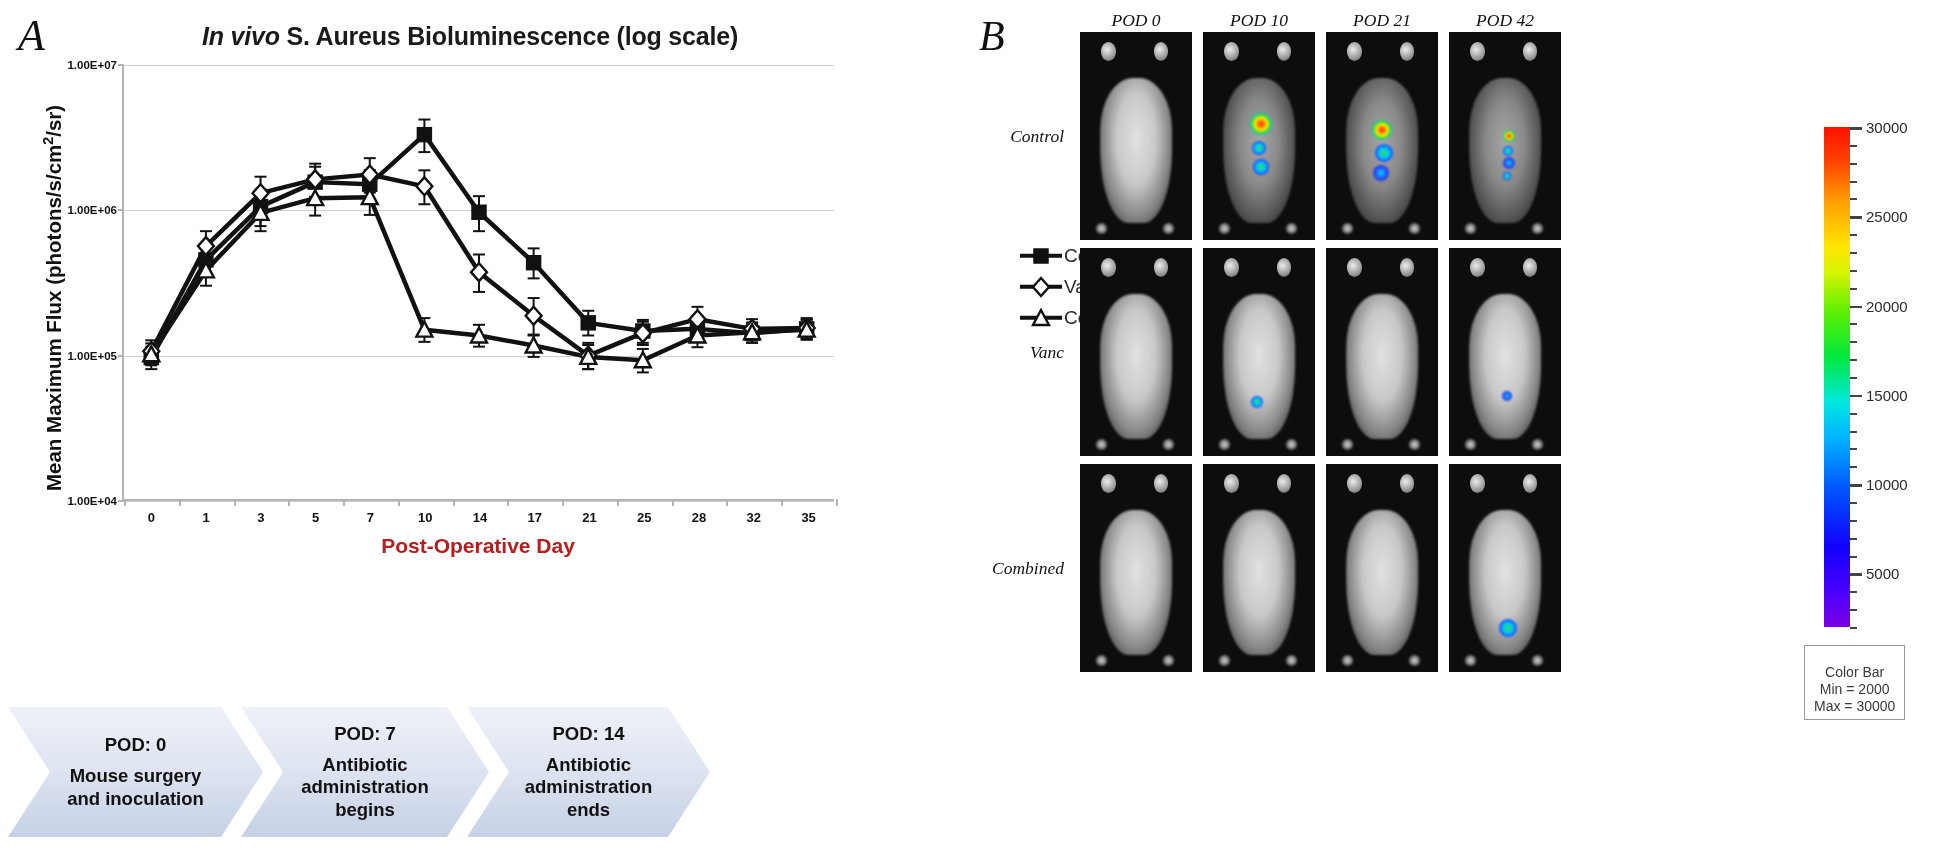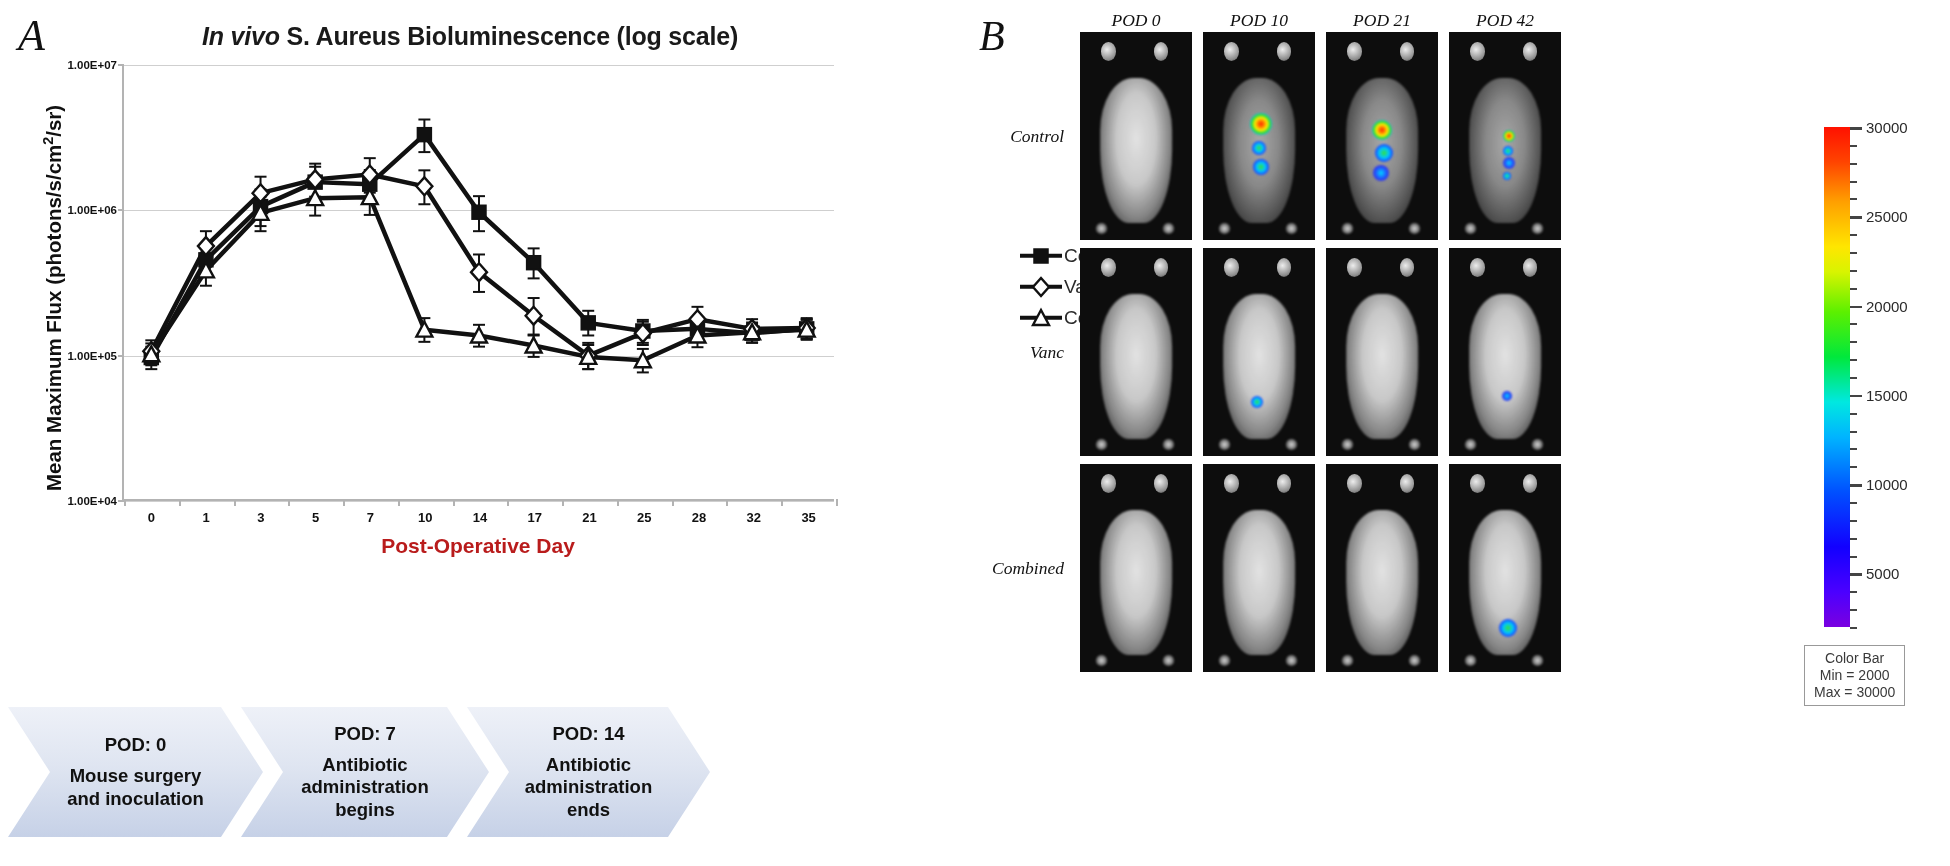--- a/index.html
+++ b/index.html
@@ -318,21 +318,21 @@
     transform: translateY(-50%);
     font-size: 15px;
     color: #2a2a2a;
     white-space: nowrap;
   }
   #colorbar-box {
     position: absolute;
     left: 829px; top: 645px;
     border: 1.5px solid #999;
     background: #fff;
-    padding: 4px 9px 5px;
+    padding: 18px 9px 5px;
     text-align: center;
     line-height: 1.2;
   }
   #colorbar-box div {
     font-size: 14px;
     color: #3a3a3a;
     white-space: nowrap;
   }
   #radiance-caption {
     position: absolute;

